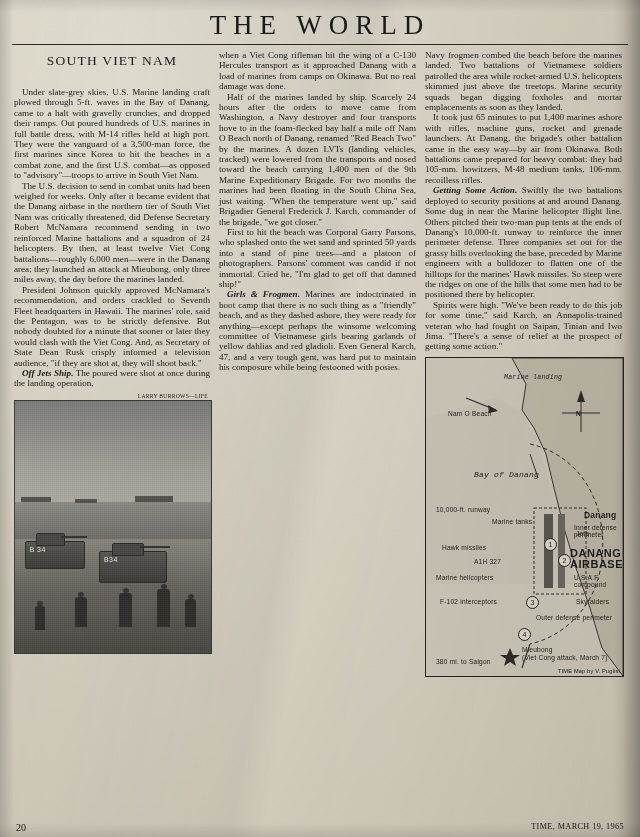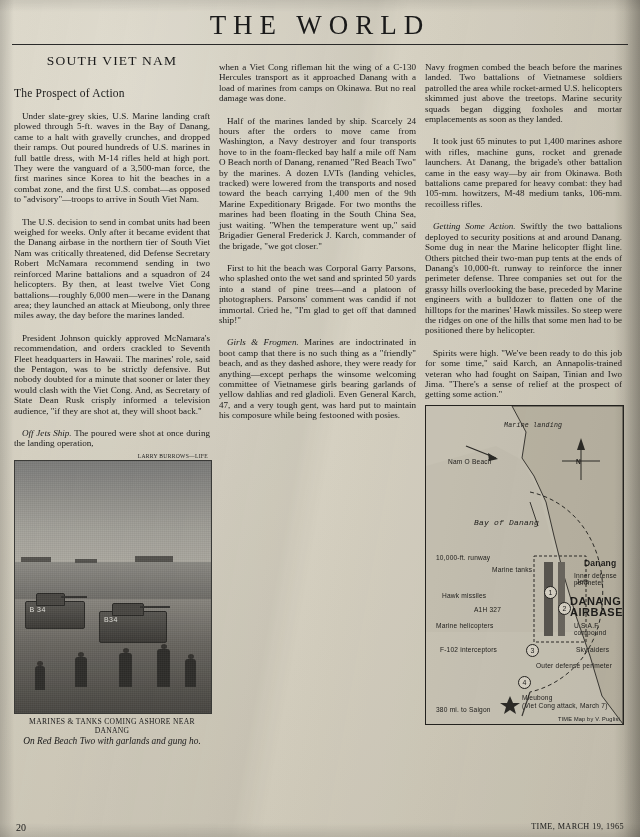--- a/index.html
+++ b/index.html
@@ -63,27 +63,27 @@
     font-size:11.5px;
     margin:0 0 4px 0;
     font-weight:400;
     font-style:normal;
     letter-spacing:.2px;
   }
   p.body{
     font-size:9.1px;
     line-height:10.4px;
     text-align:justify;
-    margin:12px 0 0 0;
+    margin:0 0 0 0;
     text-indent:8px;
     hyphens:auto;
     -webkit-hyphens:auto;
   }
   p.body.first{text-indent:8px;}
-  .runin{font-weight:normal;font-style:italic;}
+  .runin{font-weight:bold;font-style:italic;}
   .caption-credit{
     font-size:5.6px;
     text-align:right;
     letter-spacing:.3px;
     margin:2px 2px 1px 0;
   }
   
   .photo-wrap{margin-top:4px;}
   .photo{
     position:relative;
@@ -178,21 +178,20 @@
 
 <div class="page">
 
   <div class="masthead">THE WORLD</div>
   <div class="rule"></div>
 
   <div class="cols">
 
     <div class="col c1">
       <h2 class="head">SOUTH VIET NAM</h2>
-      <h3 class="sub">The Prospect of Action</h3>
       <p class="body first">Under slate-grey skies, U.S. Marine landing craft plowed through 5-ft. waves in the Bay of Danang, came to a halt with gravelly crunches, and dropped their ramps. Out poured hundreds of U.S. marines in full battle dress, with M-14 rifles held at high port. They were the vanguard of a 3,500-man force, the first marines since Korea to hit the beaches in a combat zone, and the first U.S. combat—as opposed to "advisory"—troops to arrive in South Viet Nam.</p>
       <p class="body">The U.S. decision to send in combat units had been weighed for weeks. Only after it became evident that the Danang airbase in the northern tier of South Viet Nam was critically threatened, did Defense Secretary Robert McNamara recommend sending in two reinforced Marine battalions and a squadron of 24 helicopters. By then, at least twelve Viet Cong battalions—roughly 6,000 men—were in the Danang area; they launched an attack at Mieubong, only three miles away, the day before the marines landed.</p>
       <p class="body">President Johnson quickly approved McNamara's recommendation, and orders crackled to Seventh Fleet headquarters in Hawaii. The marines' role, said the Pentagon, was to be strictly defensive. But nobody doubted for a minute that sooner or later they would clash with the Viet Cong. And, as Secretary of State Dean Rusk crisply informed a television audience, "if they are shot at, they will shoot back."</p>
       <p class="body"><span class="runin">Off Jets Ship.</span> <span>The poured were shot at once during the landing operation,</span></p>
 
       <div class="photo-wrap">
         <div class="caption-credit">LARRY BURROWS—LIFE</div>
         <div class="photo">
           <div class="sky"></div>
           <div class="sea"></div>
@@ -223,24 +222,20 @@
               <div class="head"></div>
             </div>
           <div class="soldier" style="left:170px;top:198px;width:11px;height:28px;">
               <div class="head"></div>
             </div>
           <div class="soldier" style="left:20px;top:205px;width:10px;height:24px;">
               <div class="head"></div>
             </div>
 
           <div class="photo-noise"></div>
-        </div>
-        <div class="photo-cap">
-          <div class="l1">MARINES &amp; TANKS COMING ASHORE NEAR DANANG</div>
-          <div class="l2">On Red Beach Two with garlands and gung ho.</div>
         </div>
       </div>
     </div>
 
     <div class="col c2">
       <p class="body" style="text-indent:0;">when a Viet Cong rifleman hit the wing of a C-130 Hercules transport as it approached Danang with a load of marines from camps on Okinawa. But no real damage was done.</p>
       <p class="body">Half of the marines landed by ship. Scarcely 24 hours after the orders to move came from Washington, a Navy destroyer and four transports hove to in the foam-flecked bay half a mile off Nam O Beach north of Danang, renamed "Red Beach Two" by the marines. A dozen LVTs (landing vehicles, tracked) were lowered from the transports and nosed toward the beach carrying 1,400 men of the 9th Marine Expeditionary Brigade. For two months the marines had been floating in the South China Sea, just waiting. "When the temperature went up," said Brigadier General Frederick J. Karch, commander of the brigade, "we got closer."</p>
       <p class="body">First to hit the beach was Corporal Garry Parsons, who splashed onto the wet sand and sprinted 50 yards into a stand of pine trees—and a platoon of photographers. Parsons' comment was candid if not immortal. Cried he, "I'm glad to get off that damned ship!"</p>
       <p class="body"><span class="runin">Girls &amp; Frogmen.</span> <span>Marines are indoctrinated in boot camp that there is no such thing as a "friendly" beach, and as they dashed ashore, they were ready for anything—except perhaps the winsome welcoming committee of Vietnamese girls bearing garlands of yellow dahlias and red gladioli. Even General Karch, 47, and a very tough gent, was hard put to maintain his composure while being festooned with posies.</span></p>
     </div>

